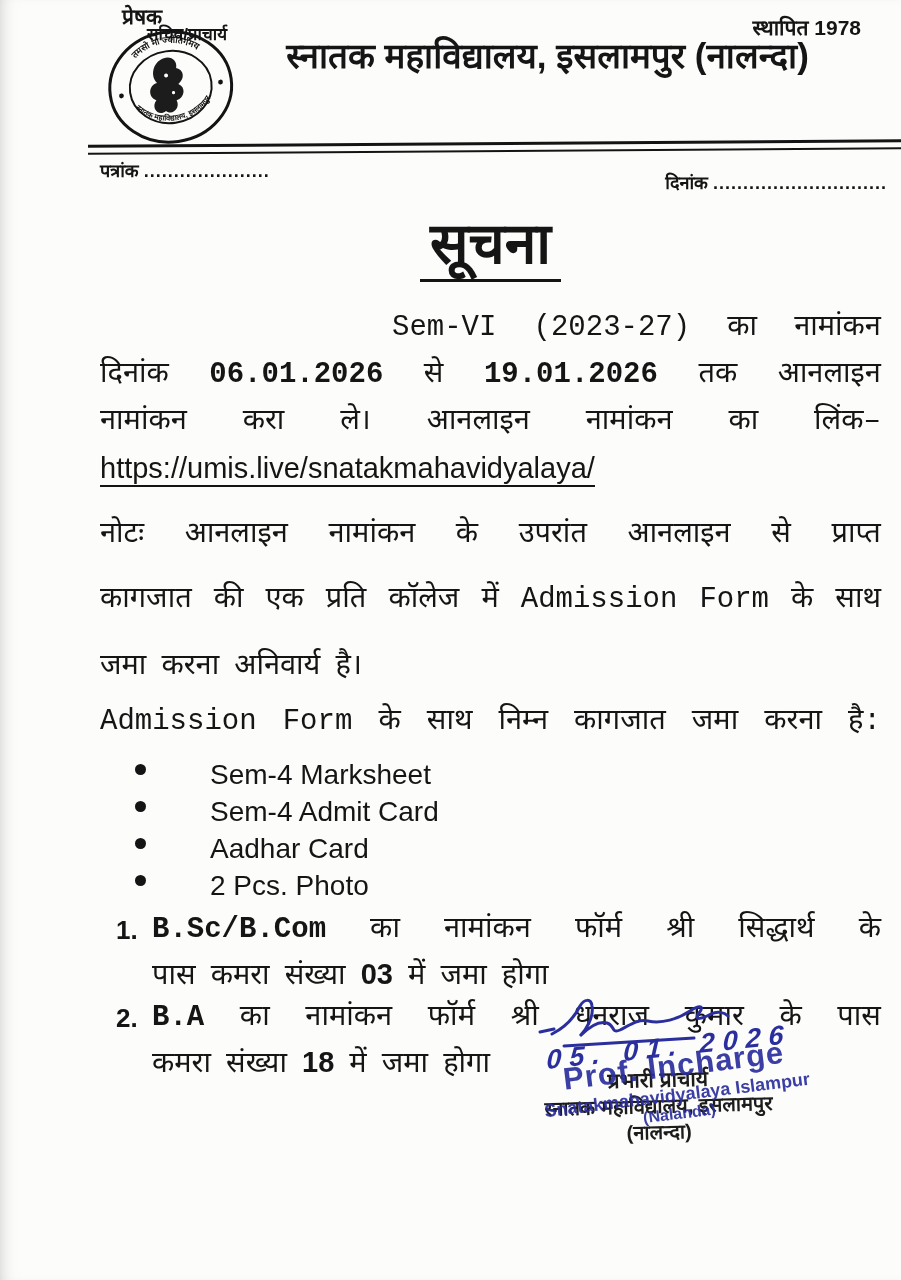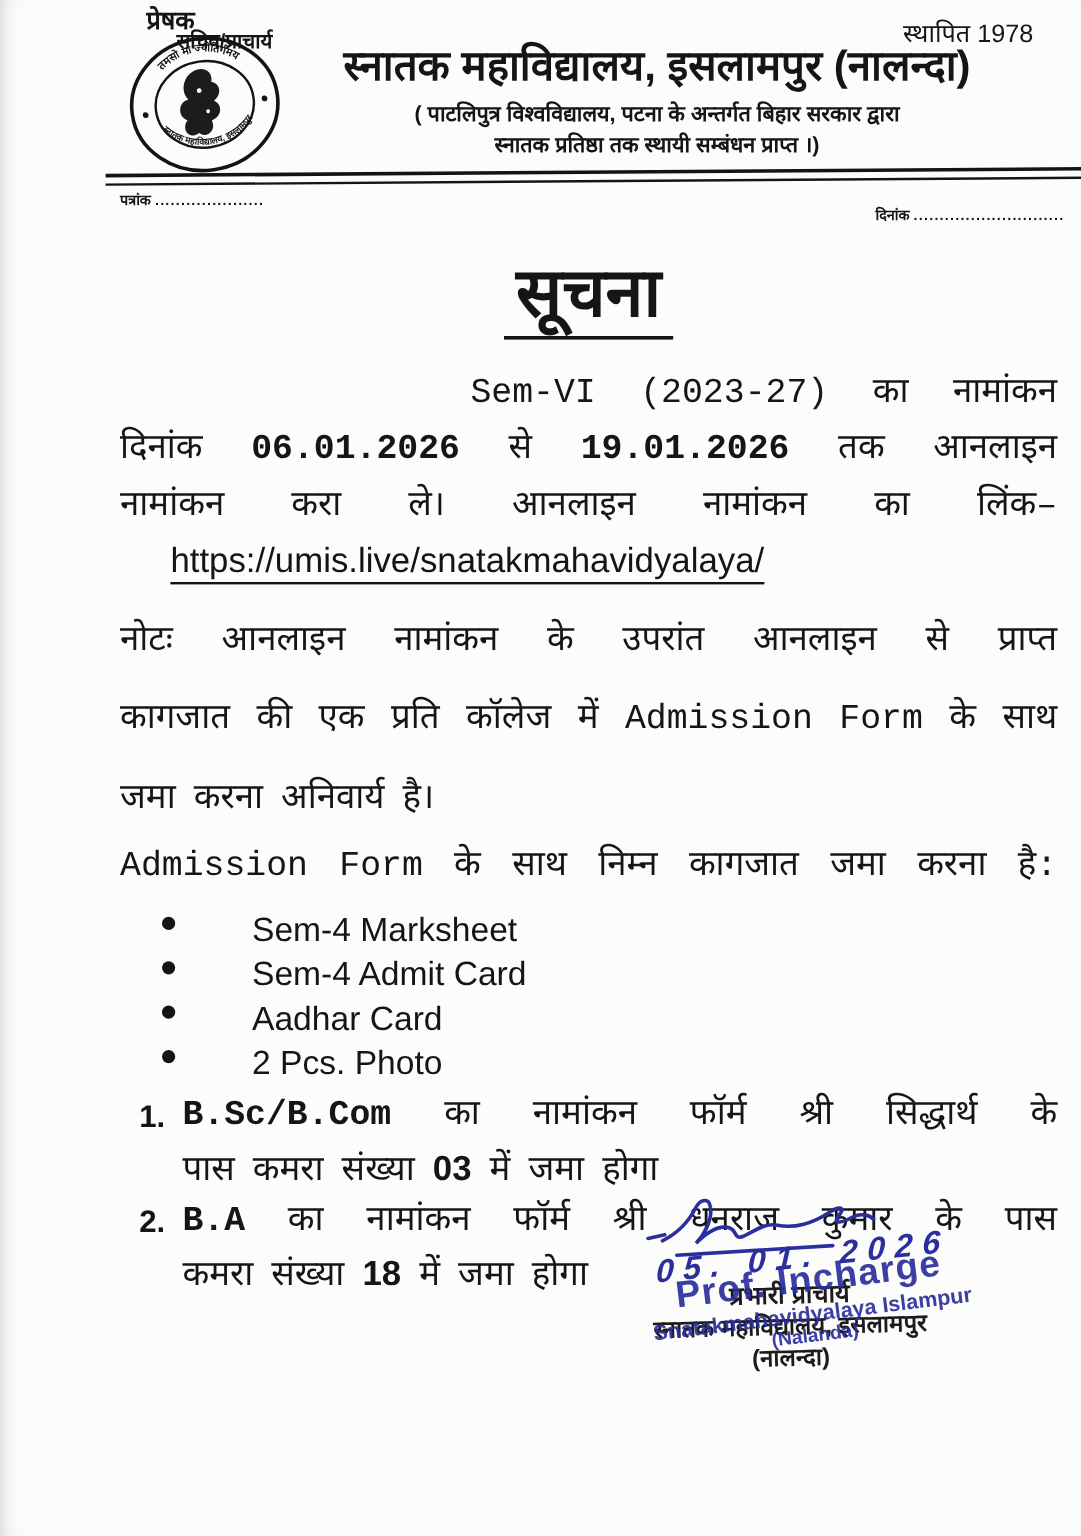--- a/index.html
+++ b/index.html
@@ -2,40 +2,40 @@
 <html><head>
 <meta charset="utf-8">
 <style>
   html,body{margin:0;padding:0;}
   body{background:#e8e8e8;font-family:"Liberation Sans","DejaVu Sans",sans-serif;}
   .page{position:relative;width:901px;height:1280px;background:#fcfcfa;color:#151515;overflow:hidden;
         box-shadow:inset 12px 0 18px -14px rgba(0,0,0,.25);}
   
   .hdr-from{position:absolute;top:2px;left:122px;font-size:21px;font-weight:bold;}
   .hdr-role{position:absolute;top:22px;left:147px;font-size:17px;font-weight:bold;}
-  .hdr-est{position:absolute;top:13px;right:40px;font-size:21px;font-weight:normal;}
+  .hdr-est{position:absolute;top:13px;right:40px;font-size:21px;font-weight:bold;}
   .seal{position:absolute;top:28px;left:106px;transform:rotate(-8deg);}
   .masthead{position:absolute;top:36px;left:235px;width:625px;text-align:center;}
   .college{font-size:35px;font-weight:bold;line-height:1.15;white-space:nowrap;}
   .affil{font-size:18px;font-weight:bold;margin-top:6px;line-height:1.45;}
   .rule{position:absolute;left:88px;right:-4px;top:142px;height:3px;background:#141414;transform:rotate(-.4deg);}
   .rule.r2{top:150px;height:2px;}
   .refrow{position:absolute;top:158px;left:100px;right:14px;display:flex;justify-content:space-between;
-          font-size:12px;font-weight:bold;}
+          font-size:18px;font-weight:bold;}
   .refrow .date{margin-top:12px;}
   .dots{font-weight:bold;letter-spacing:1px;}
   
   .content{position:absolute;top:192px;left:100px;width:781px;}
   .title{text-align:center;margin:10px 0 24px;}
   .title span{font-size:57px;font-weight:bold;border-bottom:3px solid #141414;padding:0 10px 4px;}
   .tline{font-size:29px;line-height:47px;word-spacing:7px;}
   .tline.just{display:flex;justify-content:space-between;word-spacing:normal;font-family:Liberation Mono, monospace;}
   .word{white-space:nowrap;}
   .b{font-weight:bold;}
-  .u{border-bottom:2px solid #141414;padding-bottom:1px;margin-left:42px;}
+  .u{border-bottom:2px solid #141414;padding-bottom:1px;}
   .note{margin-top:13px;}
   .note .tline{line-height:45px;margin-top:20px;}
   .docshead{margin-top:14px;}
   .docshead .tline{line-height:42px;}
   .bullets{margin-top:8px;}
   .brow{display:flex;align-items:center;height:37px;font-size:28px;}
   .bdot{width:11px;height:11px;border-radius:50%;background:#141414;margin-left:35px;flex:none;}
   .btext{margin-left:64px;white-space:nowrap;margin-top:11px;}
   .numbered{margin-top:9px;}
   .nrow{display:flex;}
@@ -84,24 +84,20 @@
       <circle cx="-50" cy="2" r="2.4" fill="#141414"></circle>
       <circle cx="50" cy="2" r="2.4" fill="#141414"></circle>
       <path d="M -7 -28 C 2 -33 11 -27 8 -18 C 16 -15 15 -6 8 -2 C 15 2 13 12 4 14 C 7 22 -2 29 -8 23 C -16 28 -23 18 -16 11 C -24 7 -22 -5 -13 -6 C -19 -14 -14 -25 -7 -28 Z" fill="#1c1c1c"></path>
       <circle cx="-3" cy="-12" r="2" fill="#fcfcfa"></circle>
       <circle cx="2" cy="6" r="1.6" fill="#fcfcfa"></circle>
     </svg>
   </div>
 
   <div class="masthead">
     <div class="college">स्नातक महाविद्यालय, इसलामपुर (नालन्दा)</div>
-    <div class="affil">
-      <div>( पाटलिपुत्र विश्वविद्यालय, पटना के अन्तर्गत बिहार सरकार द्वारा</div>
-      <div>स्नातक प्रतिष्ठा तक स्थायी सम्बंधन प्राप्त ।)</div>
-    </div>
   </div>
 
   <div class="rule"></div>
   <div class="rule r2"></div>
 
   <div class="refrow">
     <div>
       <span>पत्रांक</span>
       <span class="dots">.....................</span>
     </div>

